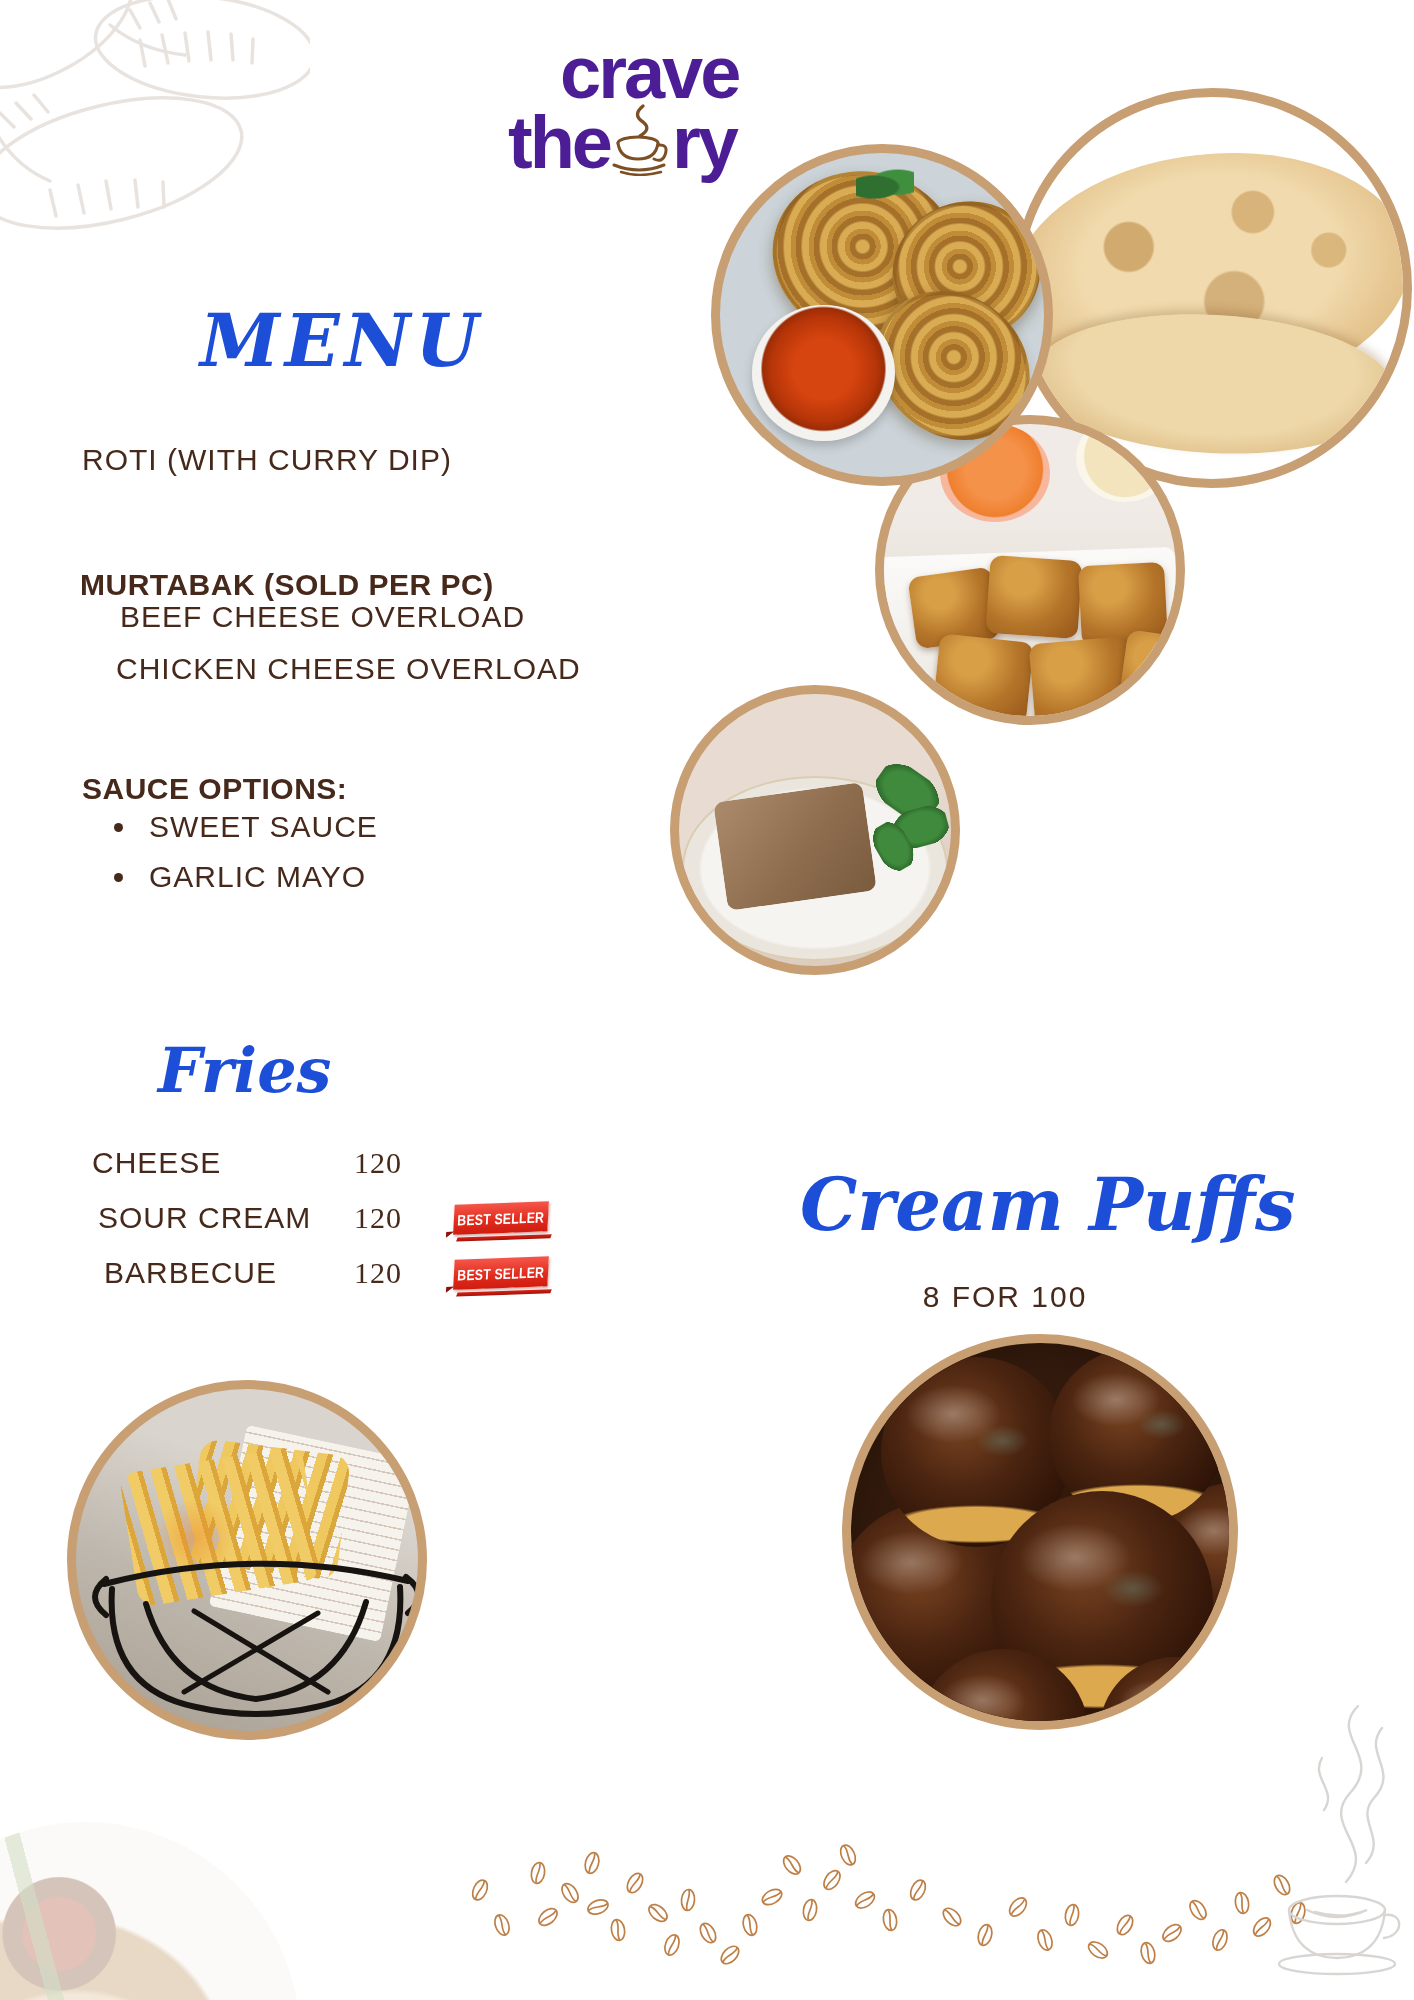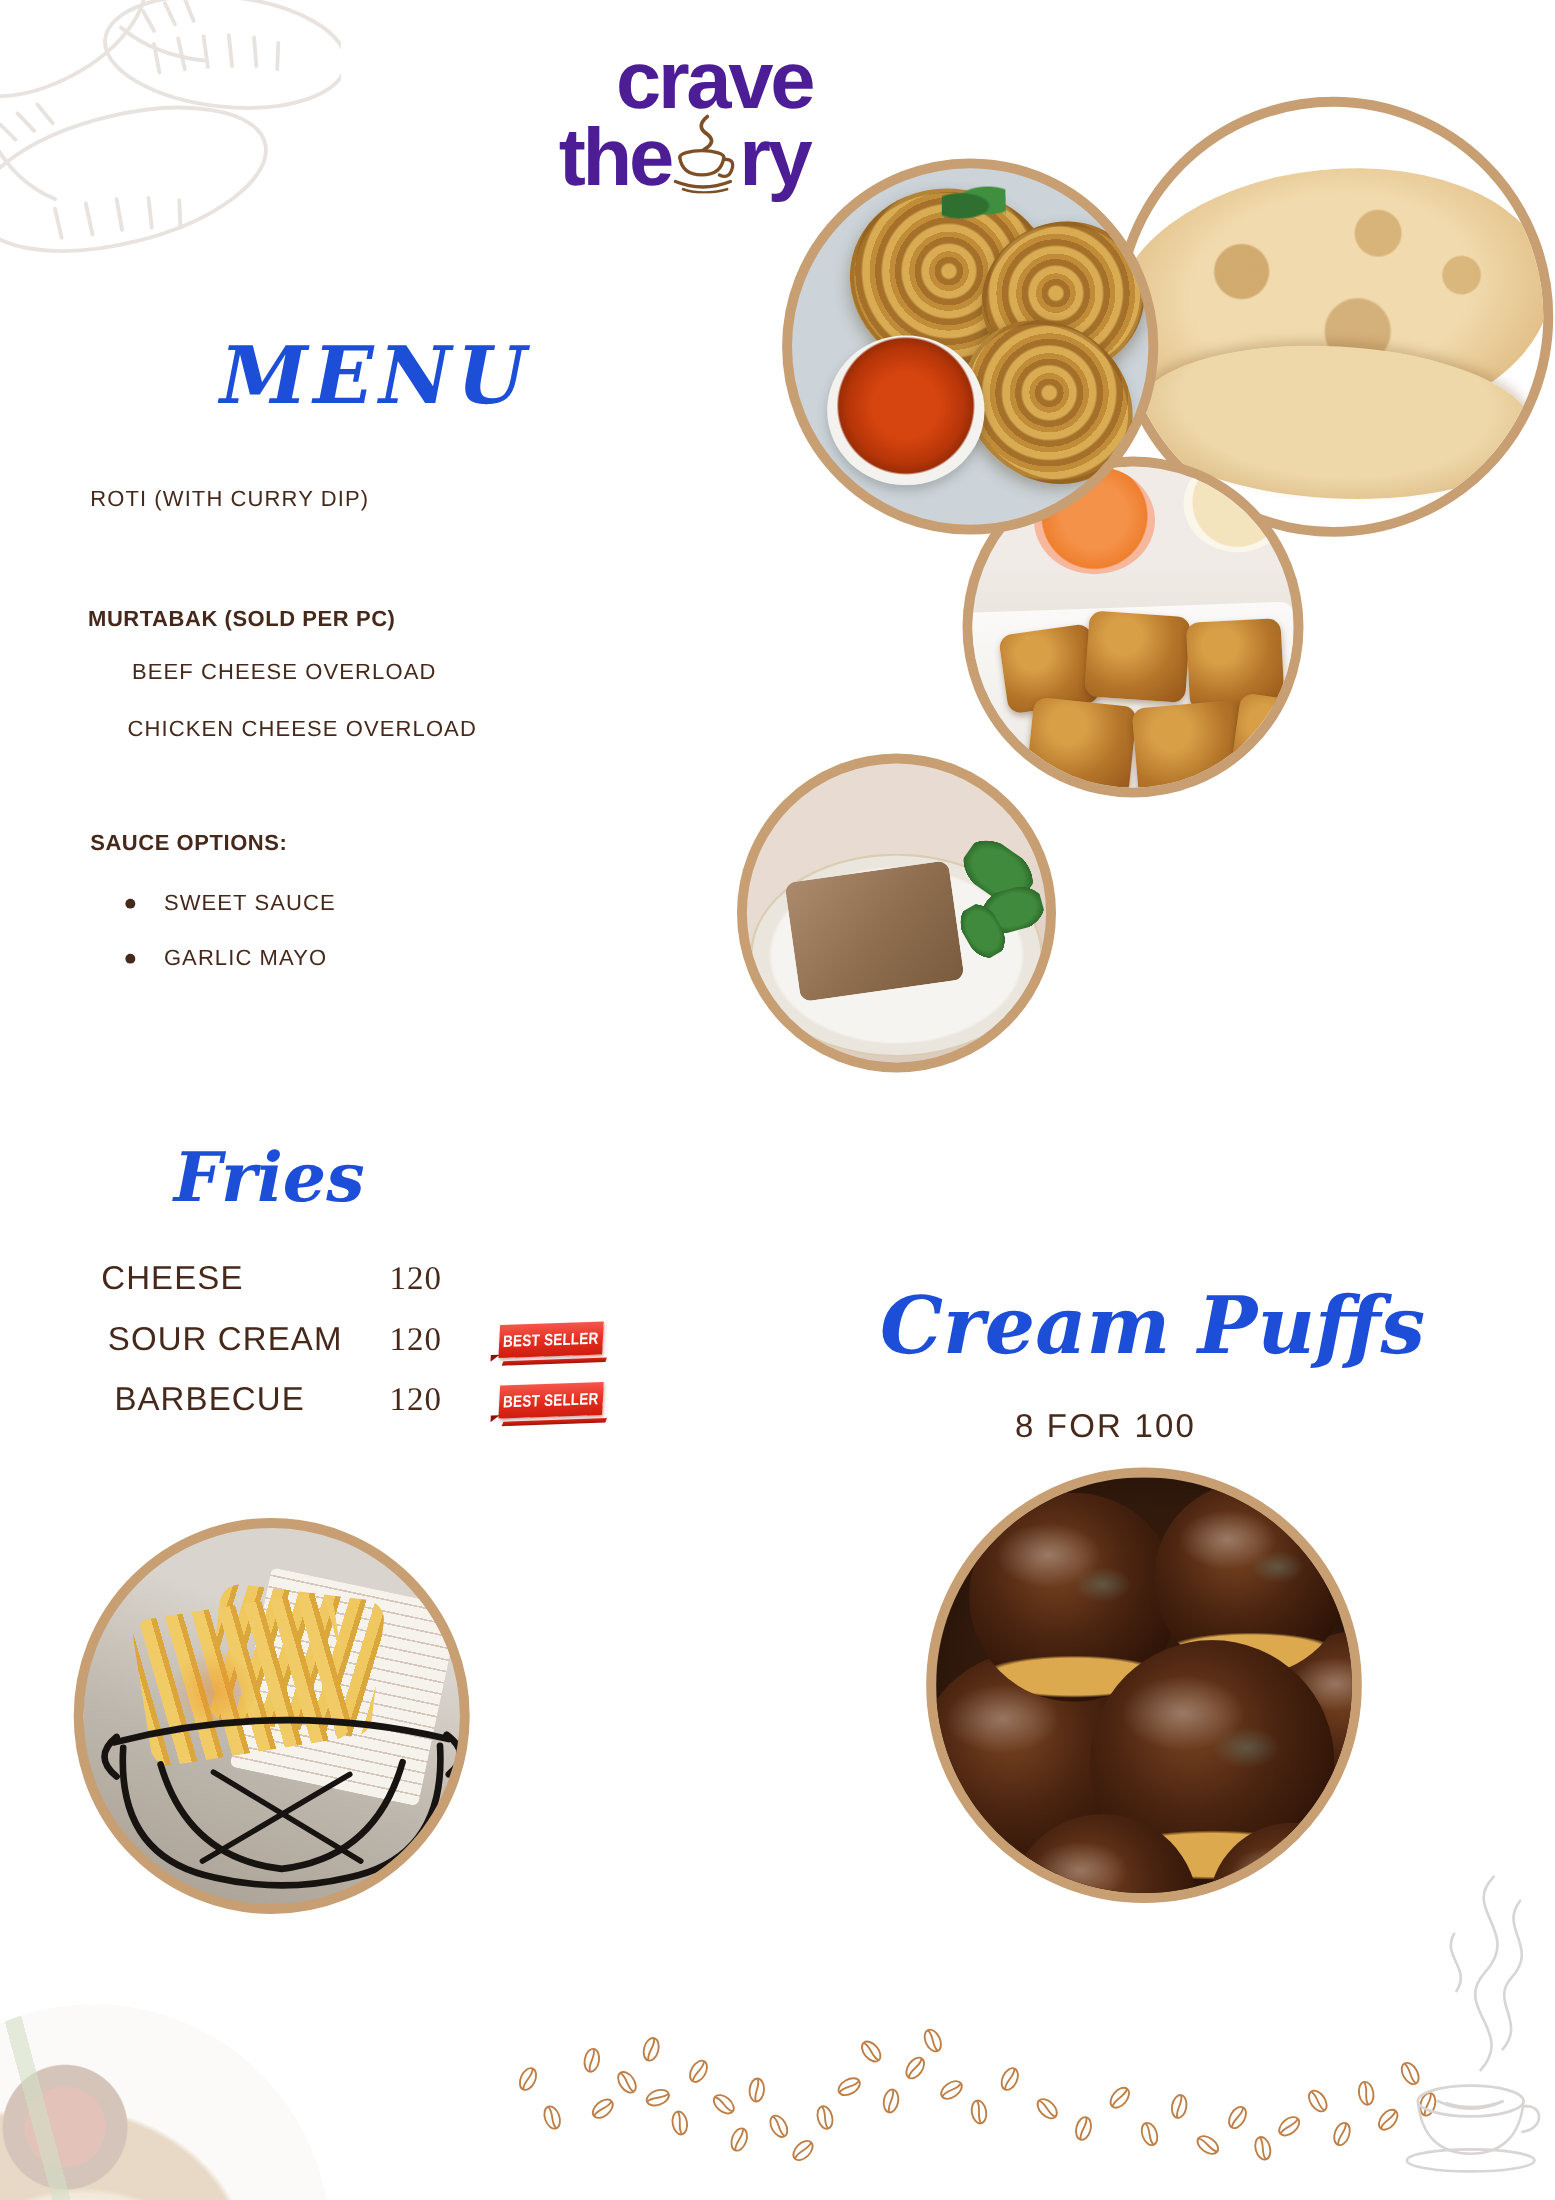--- a/index.html
+++ b/index.html
@@ -13,22 +13,22 @@
   .logo .l1{font-size:74px;margin-left:52px;}
   .logo .l2{font-size:74px;display:flex;align-items:flex-end;}
   .logo-cup{margin:0 2px -4px 2px;}
 
   
   .script{font-family:"DejaVu Serif","Liberation Serif",serif;font-style:italic;font-weight:bold;color:#1d4ed8;}
   .menu-title{left:200px;top:298px;width:250px;font-size:72px;letter-spacing:5px;text-align:center;}
   .fries-title{left:158px;top:1034px;width:160px;font-size:62px;text-align:center;}
   .cp-title{left:800px;top:1162px;width:410px;font-size:72px;text-align:center;white-space:nowrap;}
 
-  .body-line{position:absolute;font-size:20px;letter-spacing:1px;color:#46291b;white-space:nowrap;}
-  .bold{font-weight:bold;letter-spacing:.5px;}
+  .body-line{position:absolute;font-size:30px;letter-spacing:1px;color:#46291b;white-space:nowrap;}
+  .bold{font-weight:bold;letter-spacing:.5px;margin-top:16px;}
   .bullet-row{display:flex;align-items:center;}
   .dot{width:9px;height:9px;border-radius:50%;background:#46291b;margin-right:26px;flex:0 0 auto;}
 
   
   .fries-rows{position:absolute;left:92px;top:1146px;width:470px;}
   .price-row{position:relative;height:55px;}
   .price-row .nm{position:absolute;left:0;top:0;font-size:30px;letter-spacing:1px;}
   .price-row .pr{position:absolute;left:262px;top:0;font-size:30px;letter-spacing:1px;font-family:Liberation Serif, serif;}
   .row2 .nm{left:6px;} .row3 .nm{left:12px;}
   .badge{position:absolute;left:362px;top:2px;width:94px;height:30px;background:linear-gradient(180deg,#f5564a 0%,#e02a1c 55%,#c81societ5 100%);

